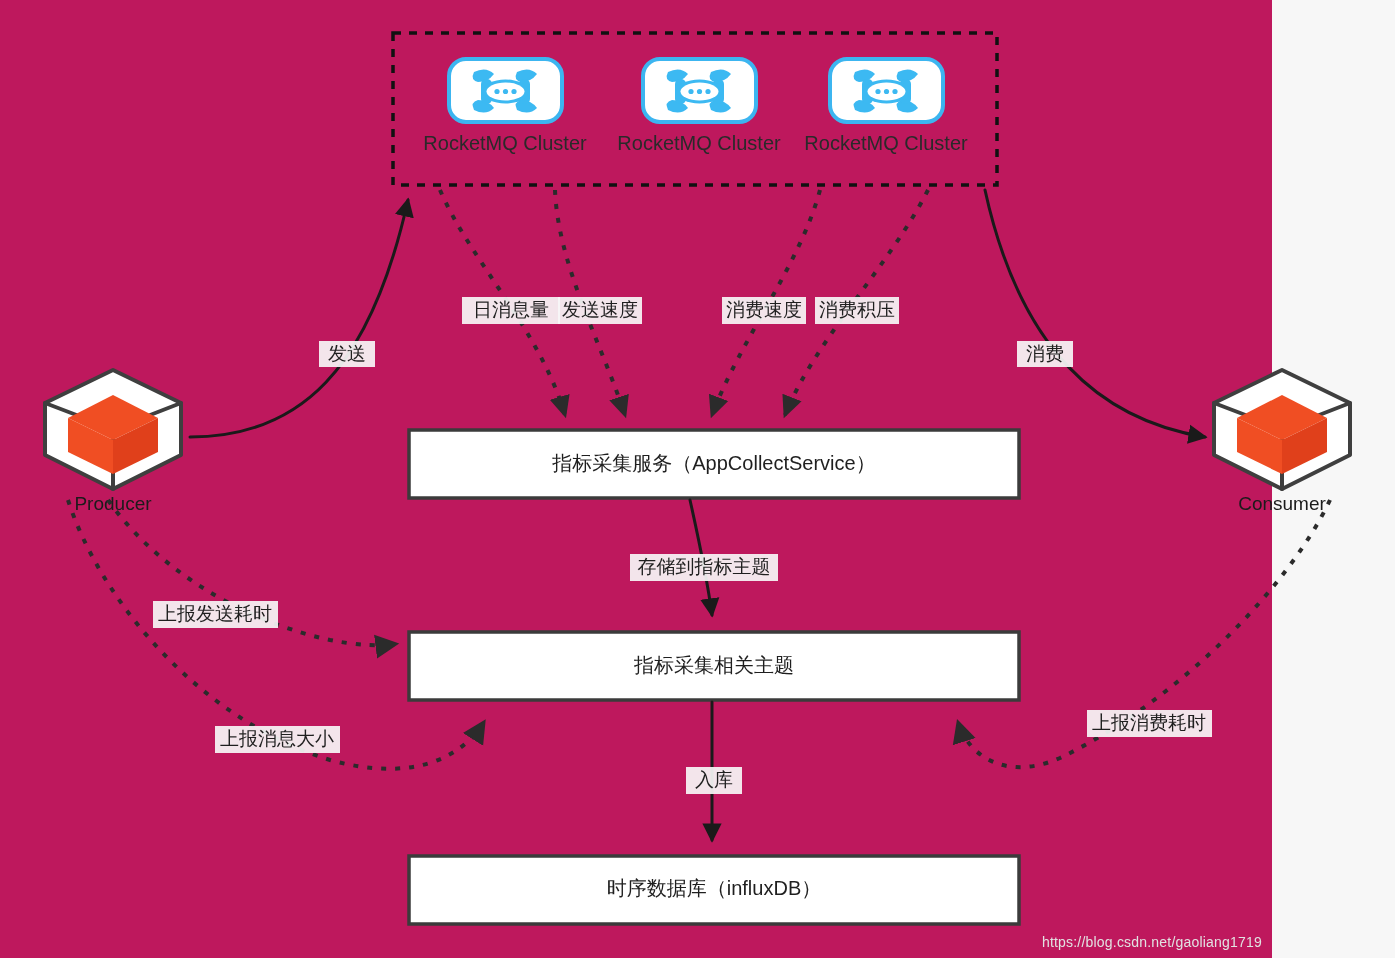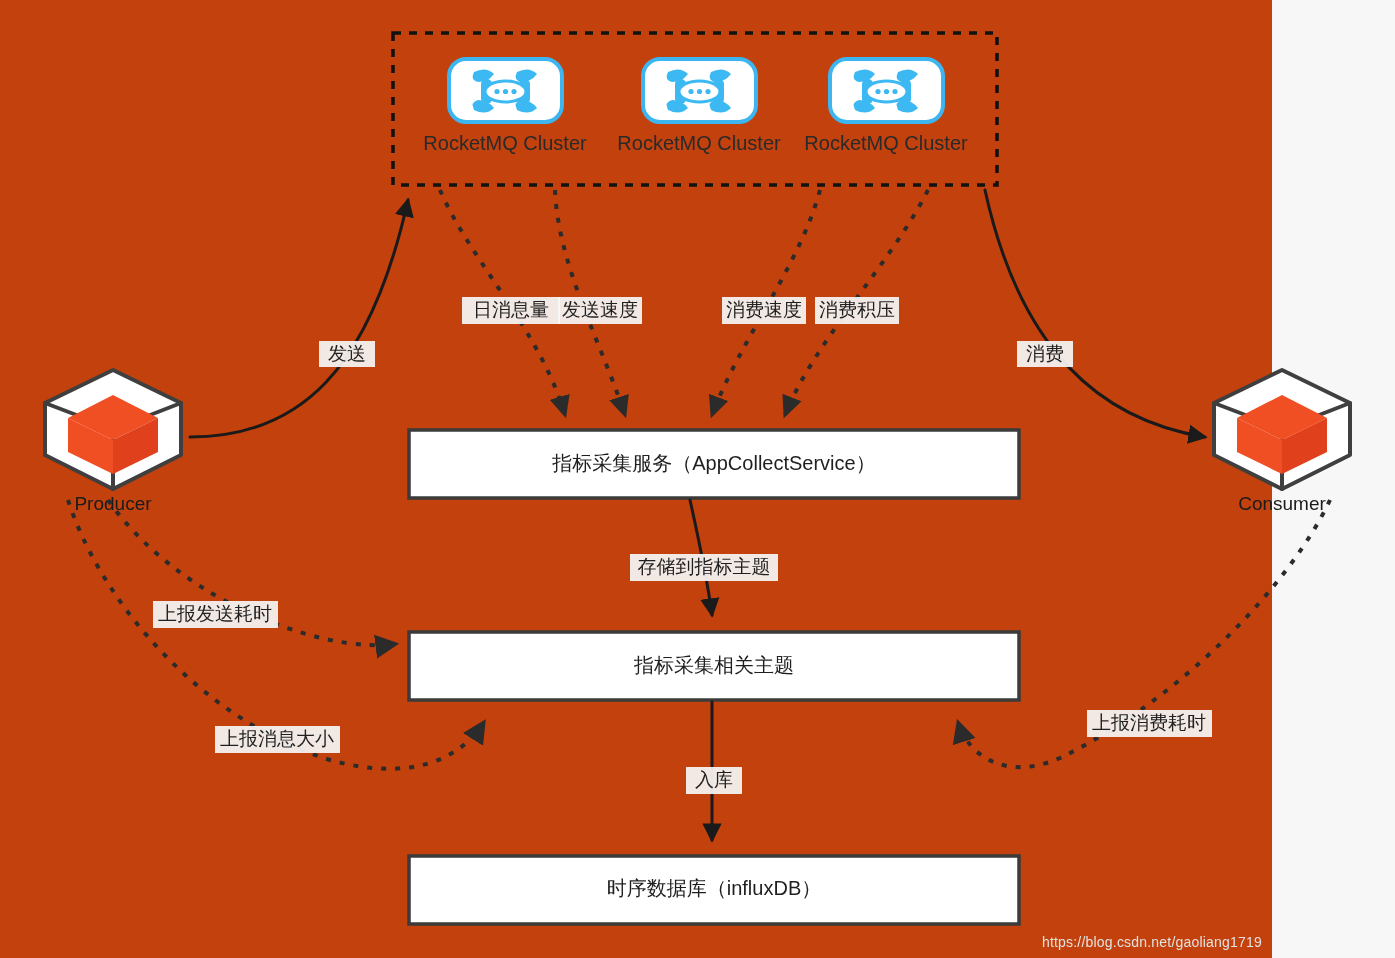--- a/index.html
+++ b/index.html
@@ -12,21 +12,21 @@
     width: 1395px;
     height: 958px;
     overflow: hidden;
     font-family: "Liberation Sans", "DejaVu Sans", sans-serif;
     position: relative;
   }
   #diagram-root {
     position: relative;
     width: 1272px;
     height: 958px;
-    background: #c2410c;
+    background: #be185d;
   }
   svg#diagram-svg {
     position: absolute;
     top: 0;
     left: 0;
     width: 1395px;
     height: 958px;
     display: block;
   }
   .edge-solid {

